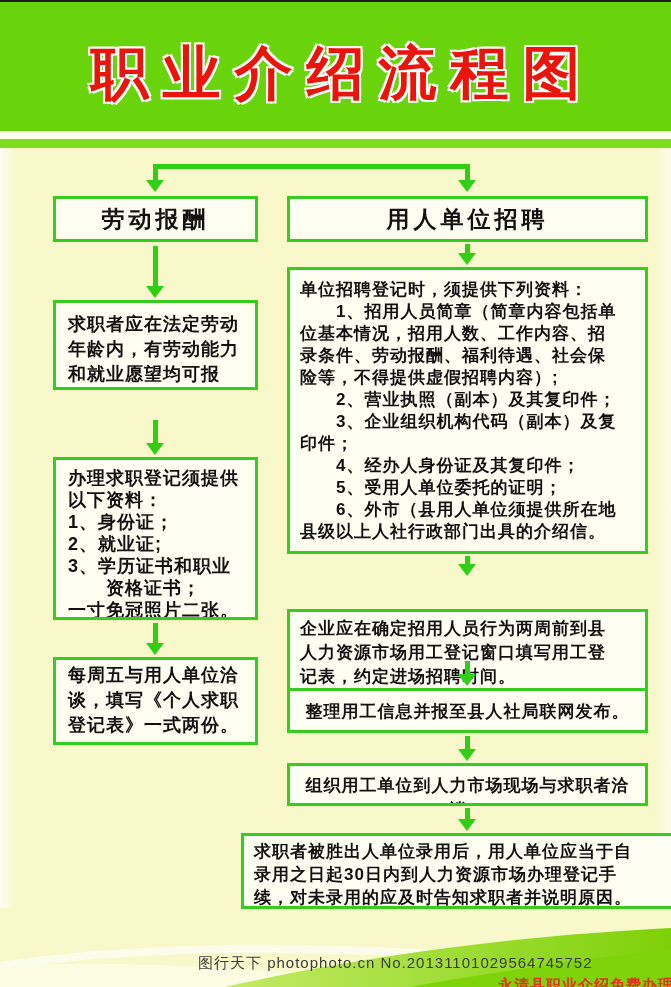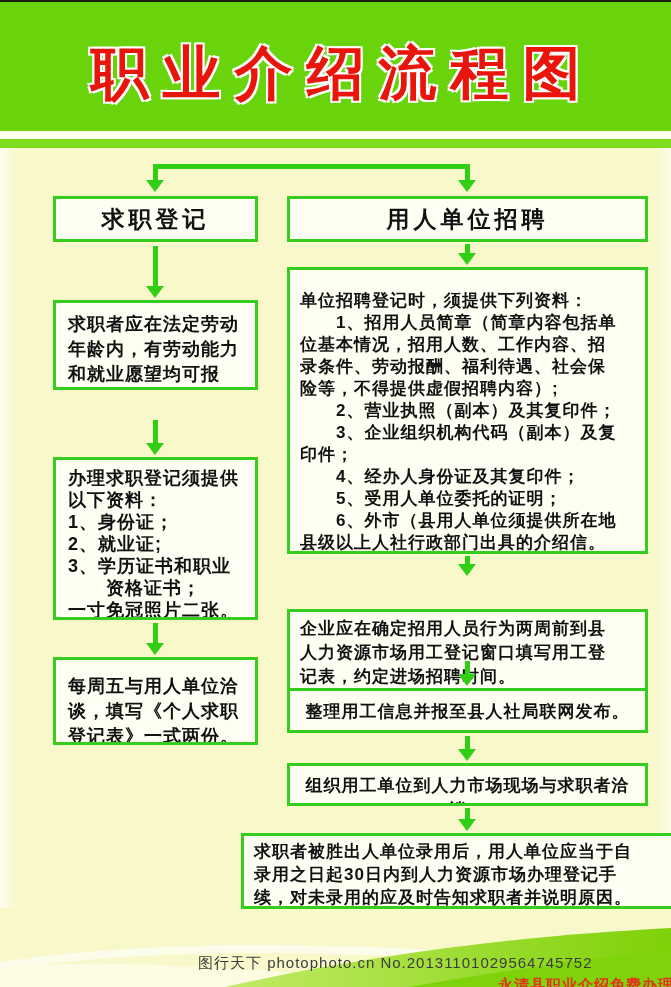--- a/index.html
+++ b/index.html
@@ -63,21 +63,21 @@
   <div class="hbar" style="left:153px;top:164px;width:316px;height:5px;"></div>
   <div class="v-arrow" style="left:146px;top:164px;height:28px;">
     <i class="shaft"></i>
       <i class="head"></i>
     </div>
   <div class="v-arrow" style="left:458px;top:164px;height:28px;">
     <i class="shaft"></i>
       <i class="head"></i>
     </div>
 
-  <div class="box box-header" style="left:53px;top:196px;width:205px;height:46px;">求职登记</div>
+  <div class="box box-header" style="left:53px;top:196px;width:205px;height:46px;">劳动报酬</div>
   <div class="box box-header" style="left:287px;top:196px;width:361px;height:46px;">用人单位招聘</div>
 
   <div class="v-arrow" style="left:146px;top:246px;height:52px;">
     <i class="shaft"></i>
       <i class="head"></i>
     </div>
   <div class="box box-text" style="left:53px;top:300px;width:205px;height:90px;padding:9px 12px;font-size:18px;line-height:25px;">求职者应在法定劳动
 年龄内，有劳动能力
 和就业愿望均可报
 名。</div>
@@ -91,29 +91,29 @@
 1、身份证；
 2、就业证;
 3、学历证书和职业
 　　资格证书；
 一寸免冠照片二张。</div>
 
   <div class="v-arrow" style="left:146px;top:623px;height:32px;">
     <i class="shaft"></i>
       <i class="head"></i>
     </div>
-  <div class="box box-text" style="left:53px;top:657px;width:205px;height:88px;padding:14px 12px;font-size:18px;line-height:25px;">每周五与用人单位洽
+  <div class="box box-text" style="left:53px;top:657px;width:205px;height:88px;padding:3px 12px;font-size:18px;line-height:25px;">每周五与用人单位洽
 谈，填写《个人求职
 登记表》一式两份。</div>
 
   <div class="v-arrow" style="left:458px;top:244px;height:21px;">
     <i class="shaft"></i>
       <i class="head"></i>
     </div>
-  <div class="box box-text" style="left:287px;top:267px;width:361px;height:287px;padding:20px 10px;font-size:17px;line-height:22px;">单位招聘登记时，须提供下列资料：
+  <div class="box box-text" style="left:287px;top:267px;width:361px;height:287px;padding:9px 10px;font-size:17px;line-height:22px;">单位招聘登记时，须提供下列资料：
 　　1、招用人员简章（简章内容包括单
 位基本情况，招用人数、工作内容、招
 录条件、劳动报酬、福利待遇、社会保
 险等，不得提供虚假招聘内容）;
 　　2、营业执照（副本）及其复印件；
 　　3、企业组织机构代码（副本）及复
 印件；
 　　4、经办人身份证及其复印件；
 　　5、受用人单位委托的证明；
 　　6、外市（县用人单位须提供所在地

